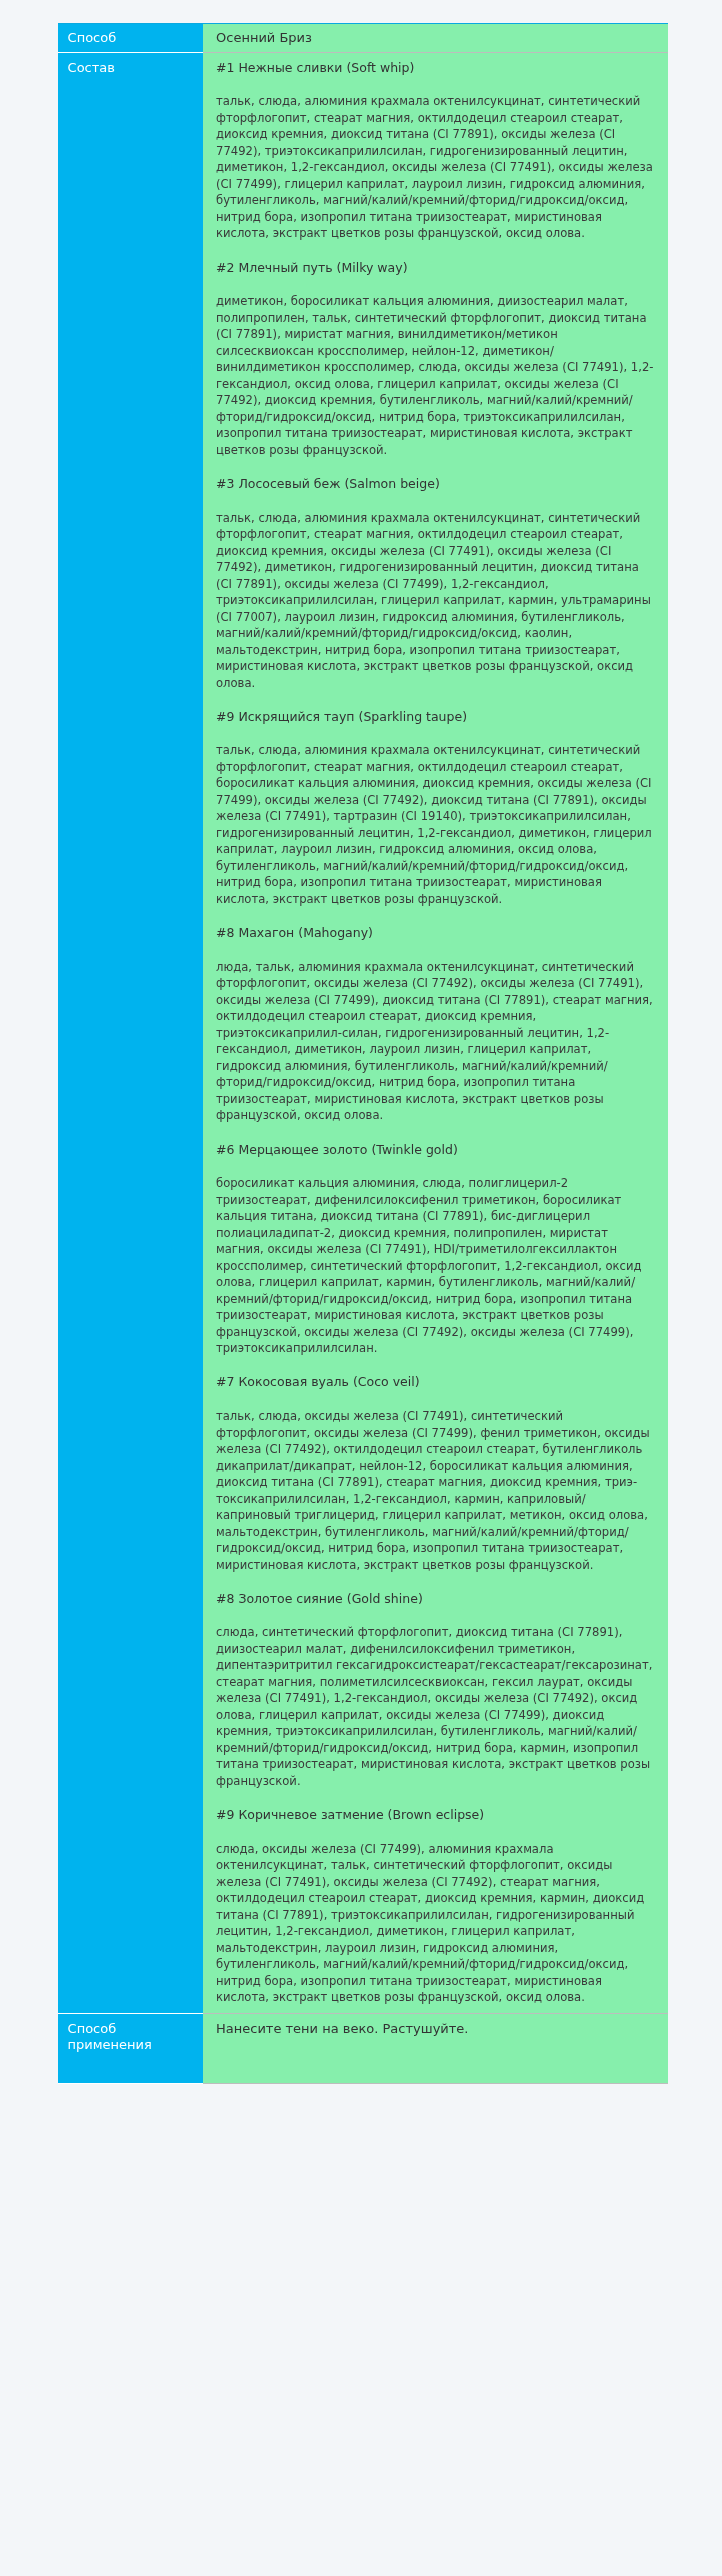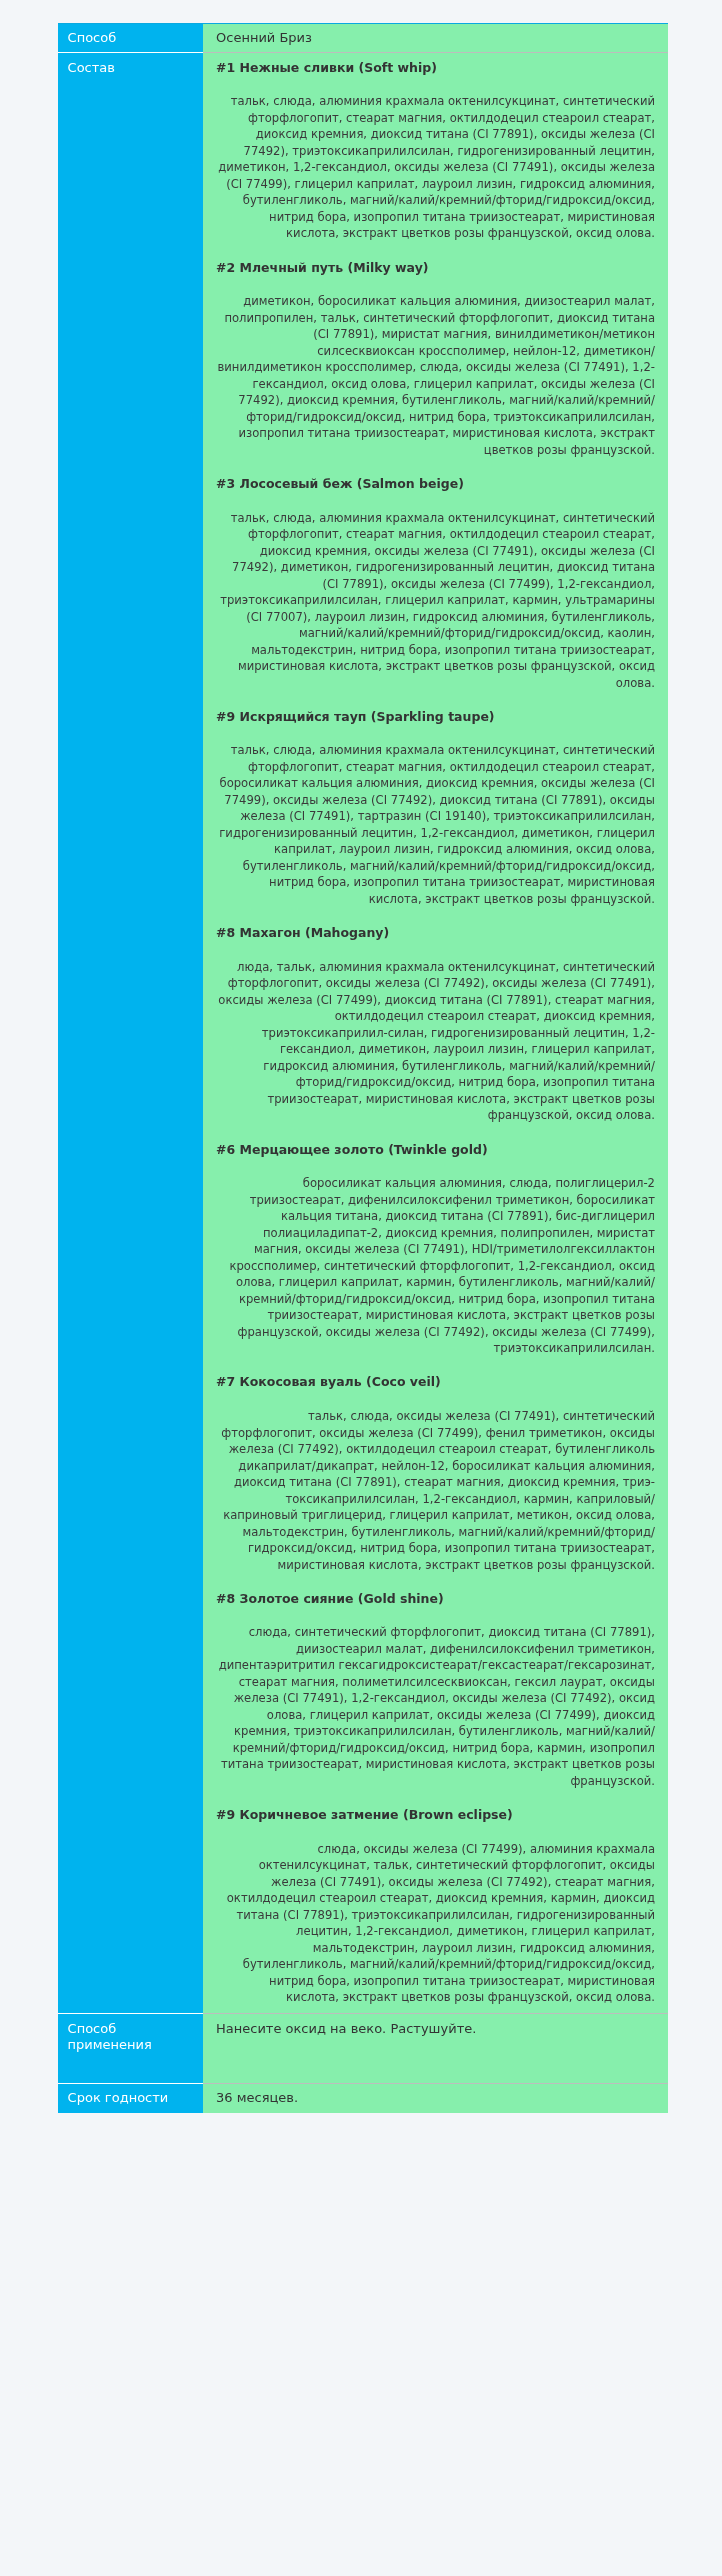--- a/index.html
+++ b/index.html
@@ -40,32 +40,31 @@
       background: #86efac;
       color: #333;
       font-size: 13px;
       line-height: 16px;
       padding: 6.4px 13px 6.4px 13px !important;
       border-bottom: 1.6px solid #bdbdbd;
     }
     tr.last td.value { border-bottom: none; }
     tr.last td.label { border-bottom: none; }
     .shade-title {
-      font-weight: bold;
+      font-weight: normal;
       color: #333;
       font-size: 12.5px;
       line-height: 16px;
       margin: 0 0 17.7px 0;
     }
     .shade-ingredients {
       font-size: 11.6px;
       line-height: 16.5px;
       margin: 0 0 17.7px 0;
       color: #3a3a3a;
-      text-align: right;
     }
     .shade:last-child .shade-ingredients { margin-bottom: 1px; }
     tr.usage td { height: 56px; margin-top: 28px; }
   </style>
 </head>
 <body>
 
 <div class="wrap">
   <table class="spec">
     <tbody>
@@ -109,22 +108,18 @@
           <div class="shade-ingredients">слюда, синтетический фторфлогопит, диоксид титана (CI 77891), диизостеарил малат, дифенилсилоксифенил триметикон, дипентаэритритил гексагидроксистеарат/гексастеарат/гексарозинат, стеарат магния, полиметилсилсесквиоксан, гексил лаурат, оксиды железа (CI 77491), 1,2-гександиол, оксиды железа (CI 77492), оксид олова, глицерил каприлат, оксиды железа (CI 77499), диоксид кремния, триэтоксикаприлилсилан, бутиленгликоль, магний/калий/кремний/фторид/гидроксид/оксид, нитрид бора, кармин, изопропил титана триизостеарат, миристиновая кислота, экстракт цветков розы французской.</div>
         </div>
         <div class="shade">
           <div class="shade-title">#9 Коричневое затмение (Brown eclipse)</div>
           <div class="shade-ingredients">слюда, оксиды железа (CI 77499), алюминия крахмала октенилсукцинат, тальк, синтетический фторфлогопит, оксиды железа (CI 77491), оксиды железа (CI 77492), стеарат магния, октилдодецил стеароил стеарат, диоксид кремния, кармин, диоксид титана (CI 77891), триэтоксикаприлилсилан, гидрогенизированный лецитин, 1,2-гександиол, диметикон, глицерил каприлат, мальтодекстрин, лауроил лизин, гидроксид алюминия, бутиленгликоль, магний/калий/кремний/фторид/гидроксид/оксид, нитрид бора, изопропил титана триизостеарат, миристиновая кислота, экстракт цветков розы французской, оксид олова.</div>
         </div>
       </td>
     </tr>
     <tr class="usage">
       <td class="label">Способ применения</td>
-      <td class="value">Нанесите оксид на веко. Растушуйте.</td>
-    </tr>
-    <tr class="last">
-      <td class="label">Срок годности</td>
-      <td class="value">36 месяцев.</td>
+      <td class="value">Нанесите тени на веко. Растушуйте.</td>
     </tr>
   </tbody>
     </table>
 </div>
 
 
 </body></html>

